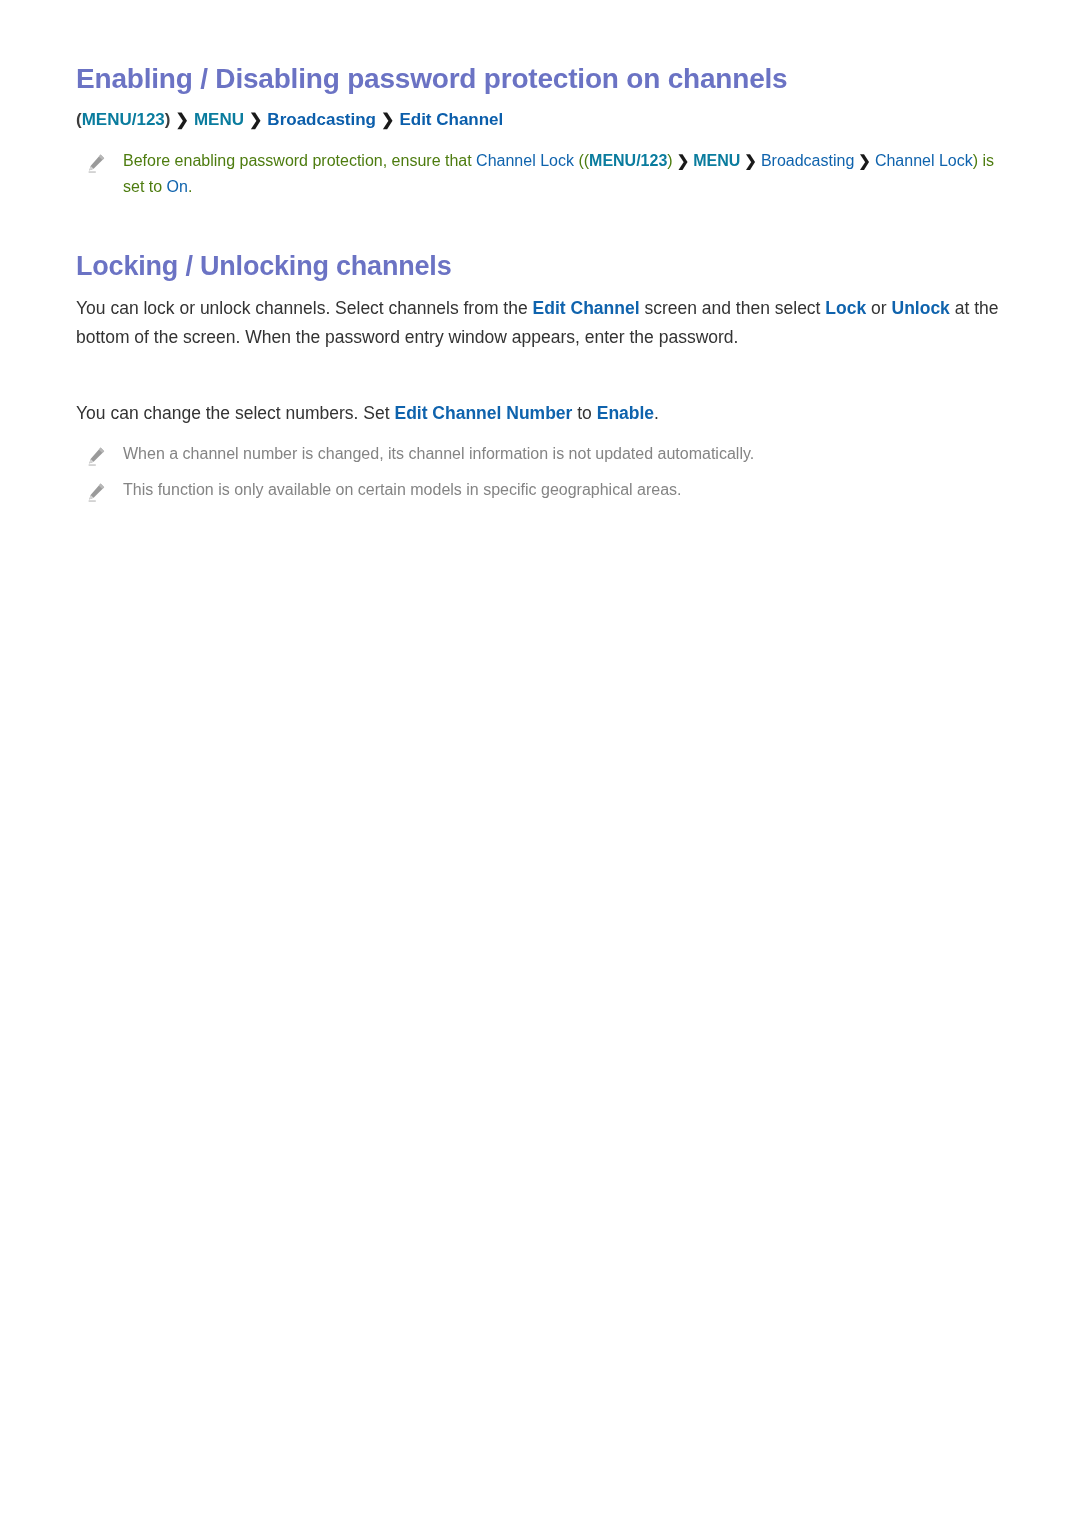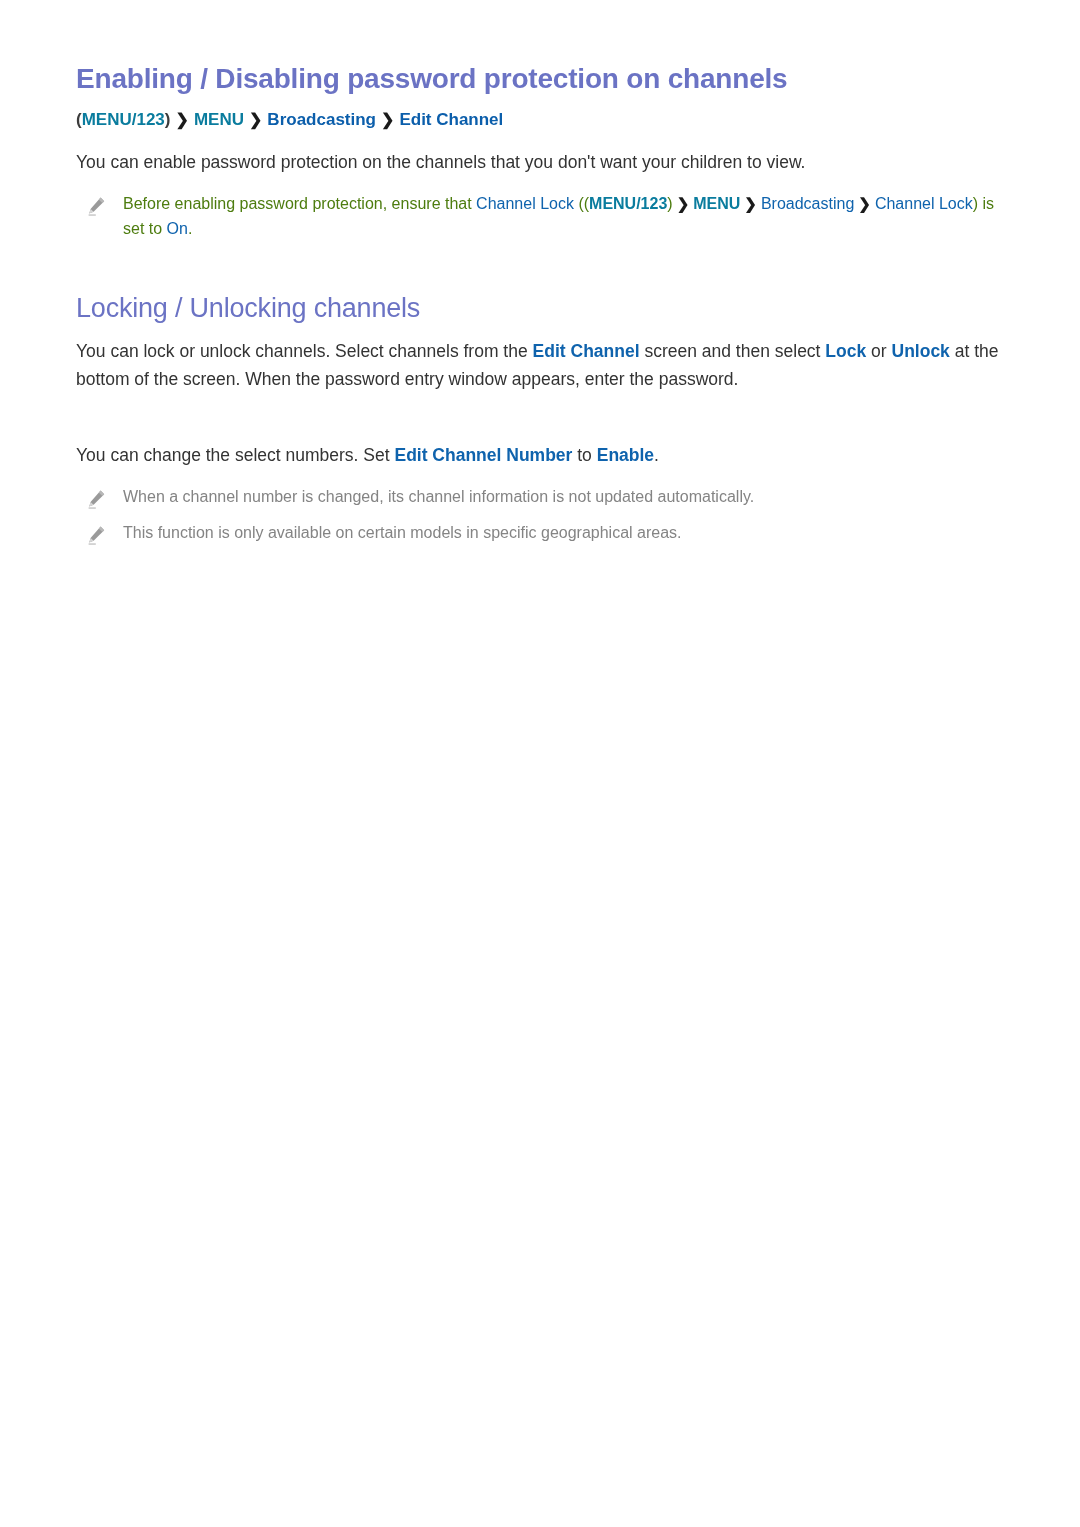--- a/index.html
+++ b/index.html
@@ -28,21 +28,21 @@
     margin: 0 0 12px 0;
     font-size: 28px;
     font-weight: bold;
     color: #6b73c4;
     letter-spacing: -0.2px;
     line-height: 1.2;
   }
   h2.section-title {
     margin: 0 0 12px 0;
     font-size: 27px;
-    font-weight: normal;
+    font-weight: bold;
     color: #6b73c4;
     letter-spacing: -0.2px;
     line-height: 1.2;
   }
 
   
   .breadcrumb {
     font-size: 17px;
     font-weight: bold;
     color: #3c3c3c;
@@ -109,23 +109,20 @@
 <body>
 
 <div class="page">
 
   <h1 class="section-title">Enabling / Disabling password protection on channels</h1>
 
   <div class="breadcrumb">
     <span class="bc-paren">(</span><span class="bc-teal">MENU/123</span><span class="bc-paren">)</span><span class="bc-sep">❯</span><span class="bc-teal">MENU</span><span class="bc-sep">❯</span><span class="bc-blue">Broadcasting</span><span class="bc-sep">❯</span><span class="bc-blue">Edit Channel</span>
   </div>
 
-  <p class="body-text">
-    <span>You can enable password protection on the channels that you don't want your children to view.</span>
-  </p>
 
   <div class="note">
     <span class="note-icon">
       <svg width="22" height="22" viewBox="0 0 22 22">
         <g>
           <path d="M15.6 2.6 L19.2 6.2 L8.6 16.8 L4.2 18.6 L5.6 13.9 Z" fill="#9a9a9a"></path>
           <path d="M15.6 2.6 L19.2 6.2 L17.4 8.0 L13.8 4.4 Z" fill="#b8b8b8"></path>
           <path d="M5.6 13.9 L4.2 18.6 L8.6 16.8 Z" fill="#d6d6d6"></path>
           <rect x="3.6" y="19.3" width="7.2" height="1.5" fill="#c9c9c9"></rect>
         </g>

